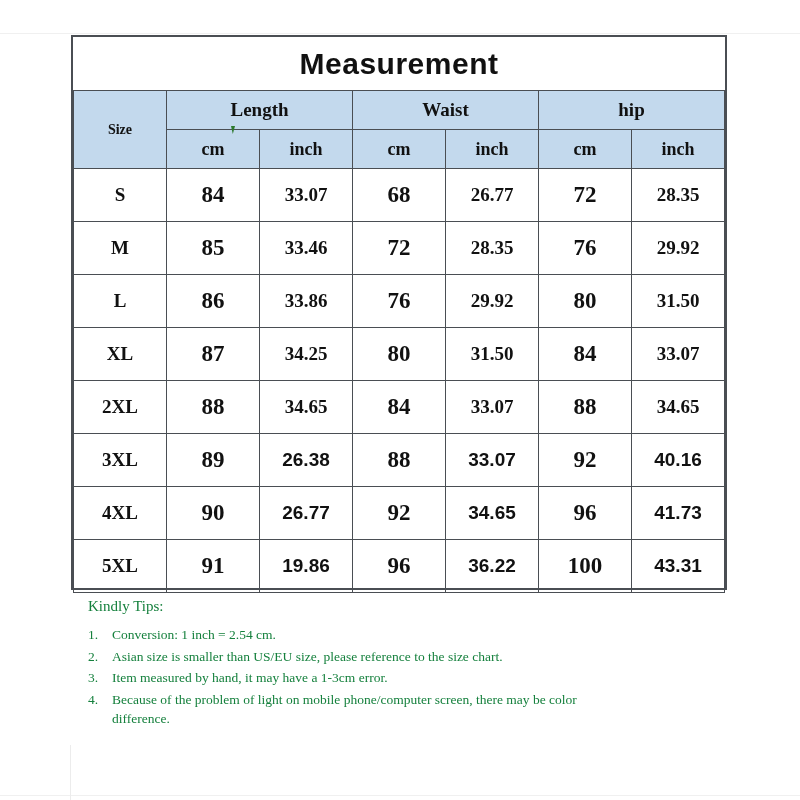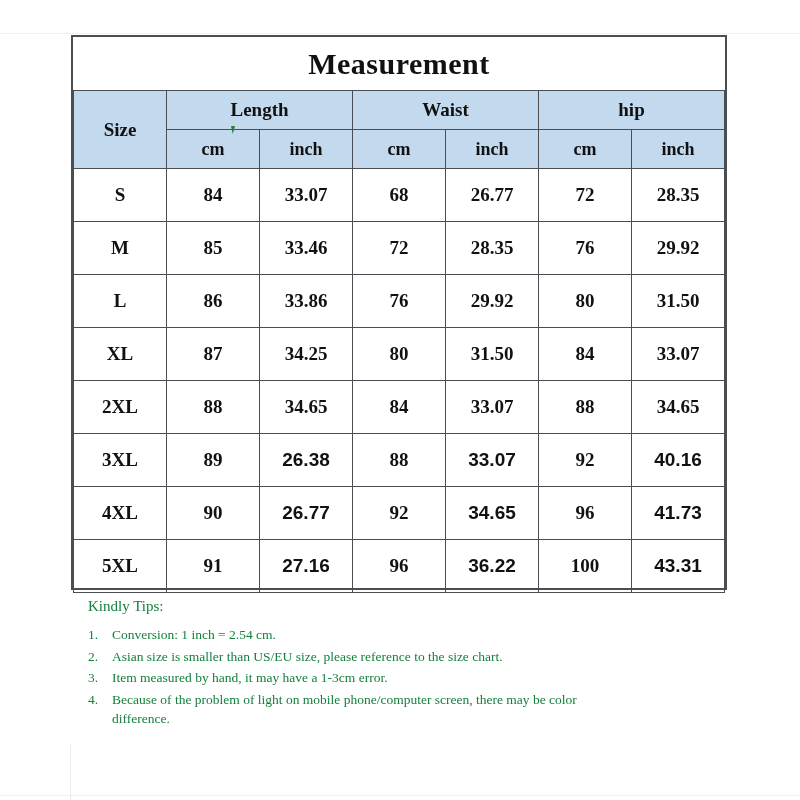--- a/index.html
+++ b/index.html
@@ -69,36 +69,36 @@
   }
 
   
   .title-cell {
     border-left: none !important;
     border-right: none !important;
     border-top: none !important;
     height: 53px;
     font-size: 30px;
     letter-spacing: 0.5px;
-    font-family: Liberation Serif, serif;
+    font-family: Liberation Sans, sans-serif;
   }
 
   
   .hdr {
     background: #c3d9ed;
     font-size: 19px;
   }
   .hdr-group { height: 38px; }
   .hdr-unit  { height: 38px; font-size: 18px; font-family: Liberation Serif, serif; }
-  .hdr-size  { font-size: 19px; }
+  .hdr-size  { font-size: 14px; }
 
   
   .data-row td { height: 52px; }
   .cell-size { font-size: 19px; }
-  .cell-cm   { font-size: 19px; margin-left: 12px; }
+  .cell-cm   { font-size: 23px; margin-left: 12px; }
   .cell-inch { font-size: 19px; }
   
   .cell-inch.alt {
     font-family: "Liberation Sans", sans-serif;
     font-size: 19px;
     font-weight: bold;
   }
 
   
   .green-speck {
@@ -233,21 +233,21 @@
           <td class="cell-cm">90</td>
           <td class="cell-inch alt">26.77</td>
           <td class="cell-cm">92</td>
           <td class="cell-inch alt">34.65</td>
           <td class="cell-cm">96</td>
           <td class="cell-inch alt">41.73</td>
         </tr>
         <tr class="data-row">
           <td class="cell-size">5XL</td>
           <td class="cell-cm">91</td>
-          <td class="cell-inch alt">27.16</td>
+          <td class="cell-inch alt">19.86</td>
           <td class="cell-cm">96</td>
           <td class="cell-inch alt">36.22</td>
           <td class="cell-cm">100</td>
           <td class="cell-inch alt">43.31</td>
         </tr>
       </tbody>
   </table>
   <div class="green-speck"></div>
 </div>
 

